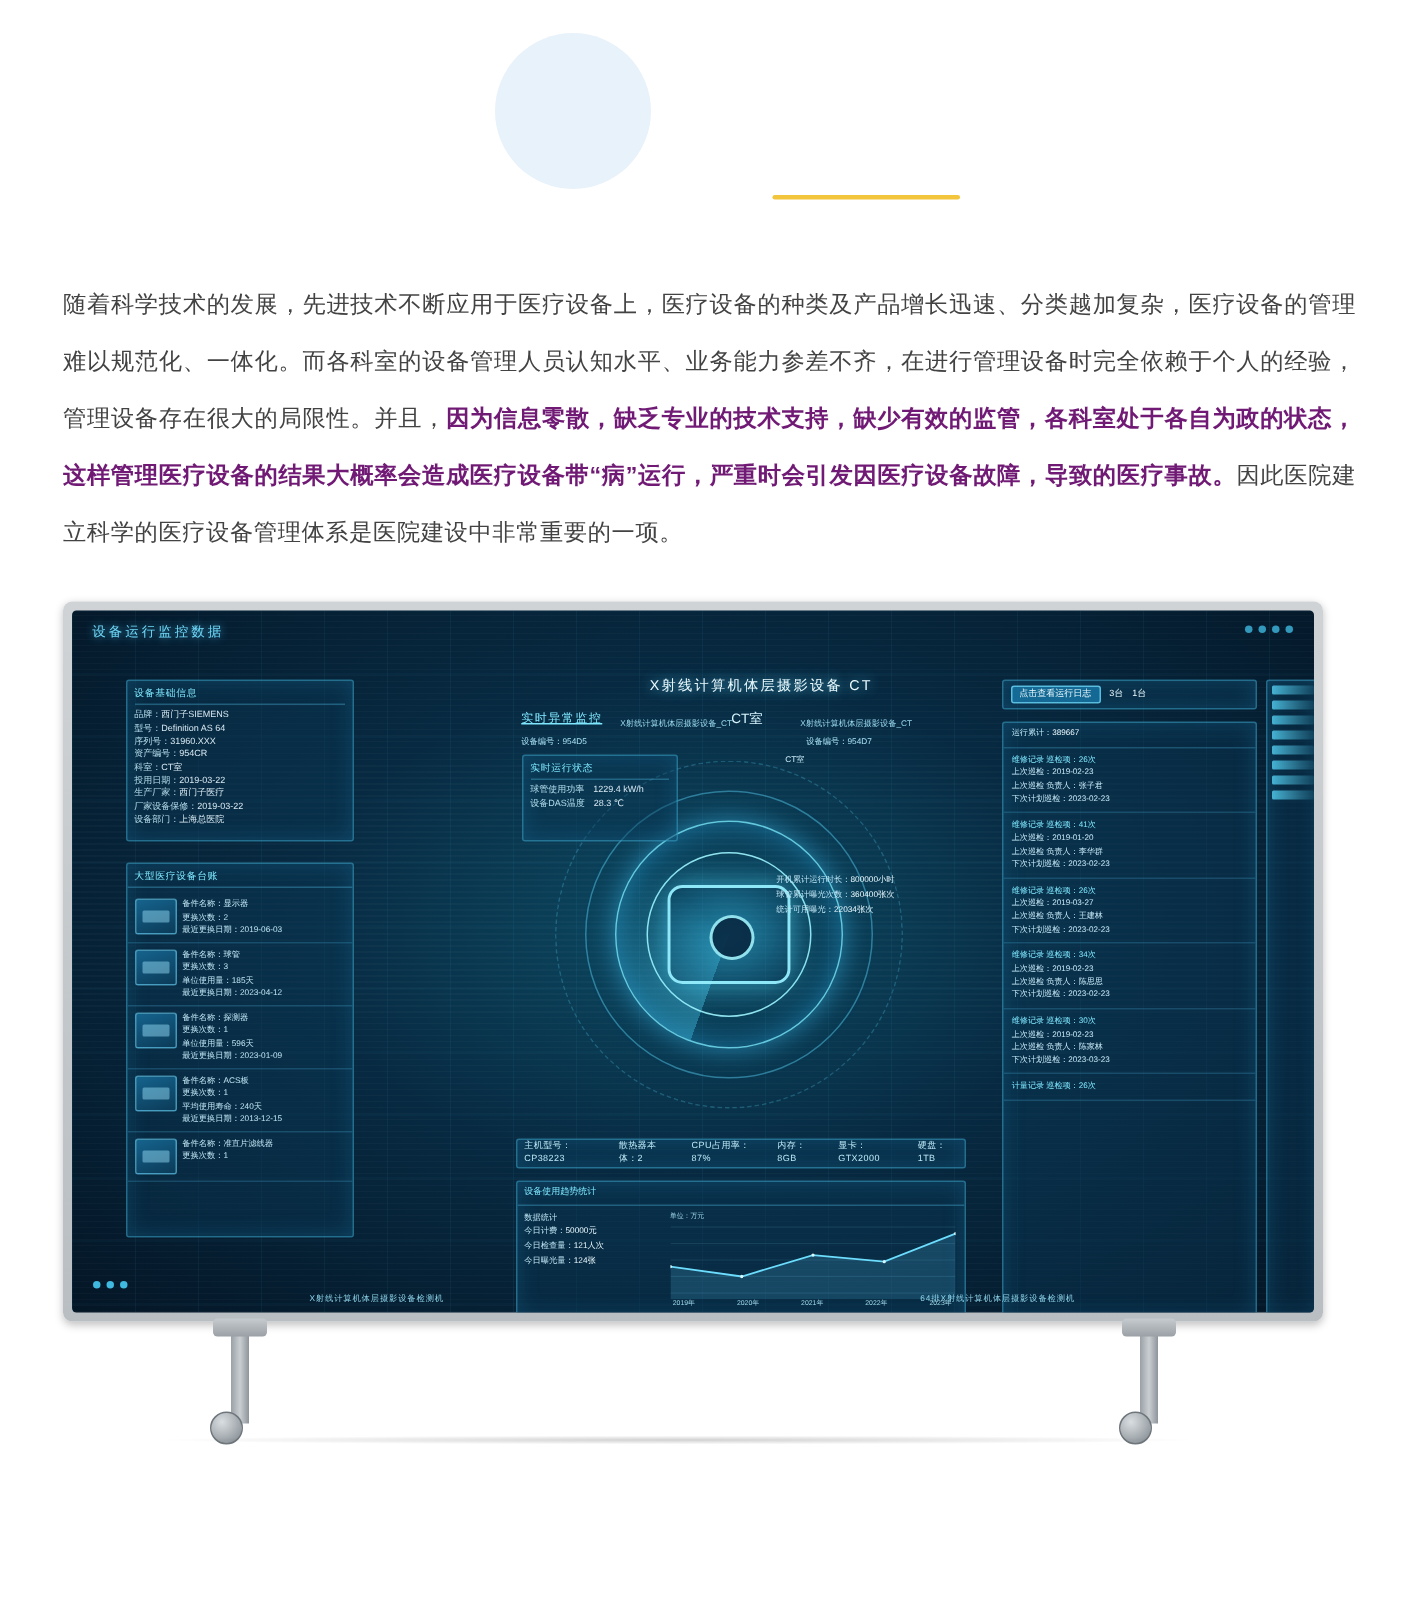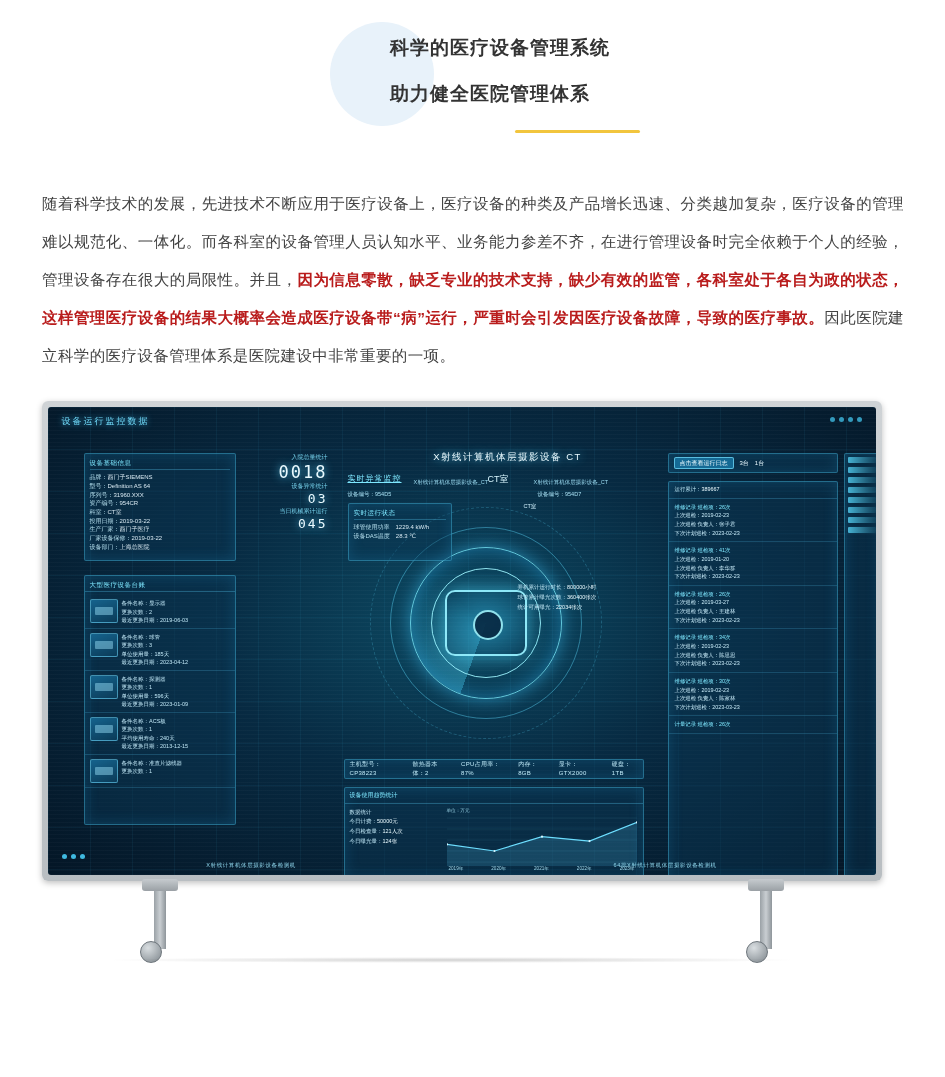--- a/index.html
+++ b/index.html
@@ -60,21 +60,21 @@
     margin: 0 42px;
     width: 862px;
     font-size: 15.5px;
     line-height: 2.45;
     color: #434343;
     text-align: justify;
     letter-spacing: 0.4px;
   }
   .article .em {
     font-weight: bold;
-    color: #b91c1c;
+    color: #701a75;
   }
 
   
   .figure {
     position: relative;
     margin: 26px auto 0;
     width: 862px;
     height: 560px;
   }
   .tv-frame {
@@ -379,24 +379,20 @@
     width: 700px;
     height: 6px;
     background: radial-gradient(ellipse at center, rgba(0,0,0,.18), rgba(0,0,0,0) 70%);
   }
 </style>
 </head>
 <body>
 
 <div class="header">
   <div class="header-circle"></div>
-  <div class="header-text">
-    <div class="header-line">科学的医疗设备管理系统</div>
-    <div class="header-line">助力健全医院管理体系</div>
-  </div>
   <div class="header-underline"></div>
 </div>
 
 <div class="article"><span>随着科学技术的发展，先进技术不断应用于医疗设备上，医疗设备的种类及产品增长迅速、分类越加复杂，医疗设备的管理难以规范化、一体化。而各科室的设备管理人员认知水平、业务能力参差不齐，在进行管理设备时完全依赖于个人的经验，管理设备存在很大的局限性。并且，</span><span class="em">因为信息零散，缺乏专业的技术支持，缺少有效的监管，各科室处于各自为政的状态，这样管理医疗设备的结果大概率会造成医疗设备带“病”运行，严重时会引发因医疗设备故障，导致的医疗事故。</span><span>因此医院建立科学的医疗设备管理体系是医院建设中非常重要的一项。</span></div>
 
 <div class="figure">
 
   <div class="tv-frame">
     <div class="tv-screen">
       <div class="grid-lines"></div>
@@ -415,28 +411,20 @@
         <div class="row"><span>型号：</span><span class="v">Definition AS 64</span></div>
         <div class="row"><span>序列号：</span><span class="v">31960.XXX</span></div>
         <div class="row"><span>资产编号：</span><span class="v">954CR</span></div>
         <div class="row"><span>科室：</span><span class="v">CT室</span></div>
         <div class="row"><span>投用日期：</span><span class="v">2019-03-22</span></div>
         <div class="row"><span>生产厂家：</span><span class="v">西门子医疗</span></div>
         <div class="row"><span>厂家设备保修：</span><span class="v">2019-03-22</span></div>
         <div class="row"><span>设备部门：</span><span class="v">上海总医院</span></div>
       </div>
 
-      <div id="p-left-nums">
-        <div class="smlabel">入院总量统计</div>
-        <div class="bignum">0018</div>
-        <div class="smlabel">设备异常统计</div>
-        <div class="bignum sm">03</div>
-        <div class="smlabel">当日机械累计运行</div>
-        <div class="bignum sm">045</div>
-      </div>
 
       <div class="panel" id="p-left-list">
         <div class="ph" style="padding:4px 5px 2px;">大型医疗设备台账</div>
         <div class="dev-item">
           <div class="dev-thumb"></div>
           <div class="dev-meta">
             <div>备件名称：显示器</div>
             <div>更换次数：2</div>
             <div>最近更换日期：2019-06-03</div>
           </div>

